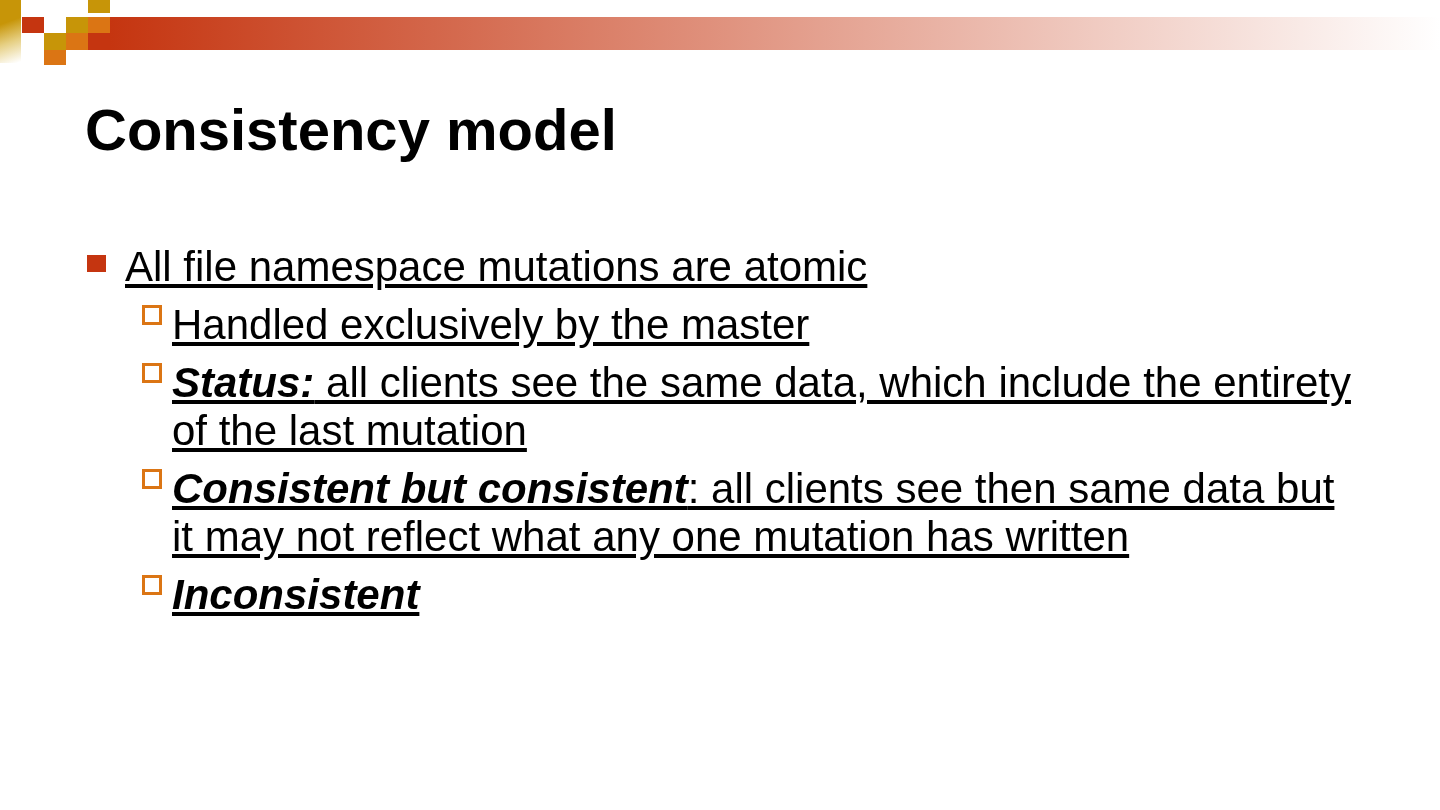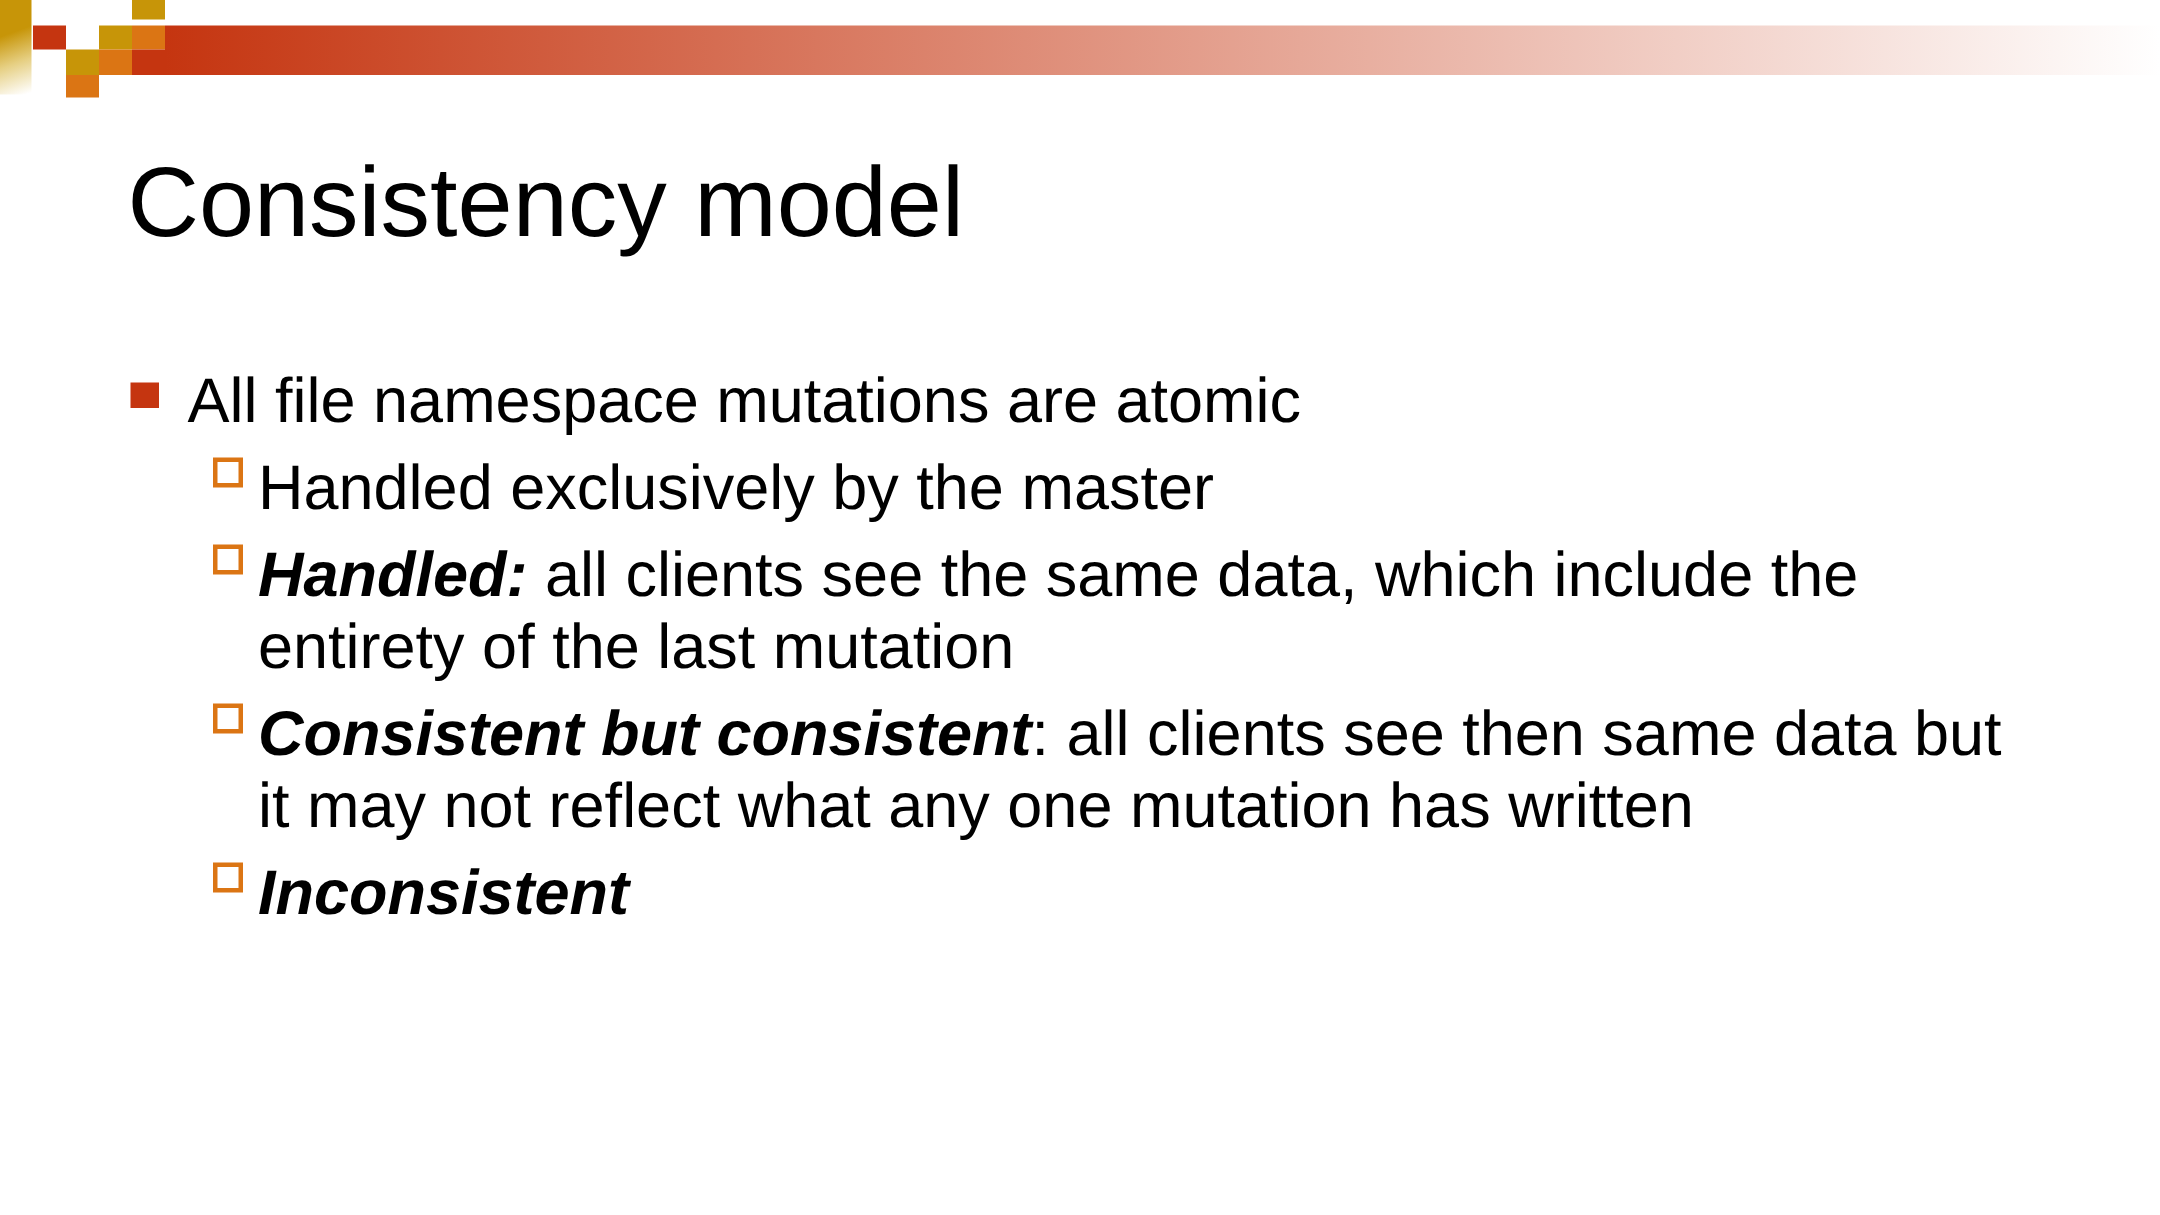--- a/index.html
+++ b/index.html
@@ -32,31 +32,31 @@
   .sq-c { left: 66px;  top: 17px; width: 22px; height: 16px; }
   .sq-d { left: 88px;  top: 17px; width: 22px; height: 16px; }
   .sq-e { left: 44px;  top: 33px; width: 22px; height: 17px; }
   .sq-f { left: 66px;  top: 33px; width: 22px; height: 17px; }
   .sq-g { left: 88px;  top: 33px; width: 22px; height: 17px; }
   .sq-h { left: 44px;  top: 50px; width: 22px; height: 15px; }
 
   
   .title {
     position: absolute; left: 85px; top: 98px;
-    font-size: 66px; line-height: 1.1; font-weight: 400;
+    font-size: 58px; line-height: 1.1; font-weight: 700;
     letter-spacing: 0;
   }
 
   
   .content {
     position: absolute; left: 0; top: 243px; width: 1360px;
   }
   .li {
     position: relative;
-    font-size: 42px; line-height: 48px;
+    font-size: 42px; line-height: 48px; text-decoration: underline;
   }
   .li + .li { margin-top: 10px; }
   .li.l1 { padding-left: 125px; }
   .li.l2 { padding-left: 172px; }
   .b1 {
     position: absolute; left: 87px; top: 12px;
     width: 19px; height: 17px;
     background: var(--red);
   }
   .b2 {
@@ -96,21 +96,21 @@
 
     <div class="li l2">
       <span class="b2"></span>
       <span>Handled exclusively by the master</span>
     </div>
 
 
 
     <div class="li l2">
       <span class="b2"></span>
-      <span class="lead">Handled:</span><span> all clients see the same data, which include the entirety of the last mutation</span>
+      <span class="lead">Status:</span><span> all clients see the same data, which include the entirety of the last mutation</span>
     </div>
 
     <div class="li l2">
       <span class="b2"></span>
       <span class="lead">Consistent but consistent</span><span>: all clients see then same data but it may not reflect what any one mutation has written</span>
     </div>
 
     <div class="li l2">
       <span class="b2"></span>
       <span class="lead">Inconsistent</span><span></span>

